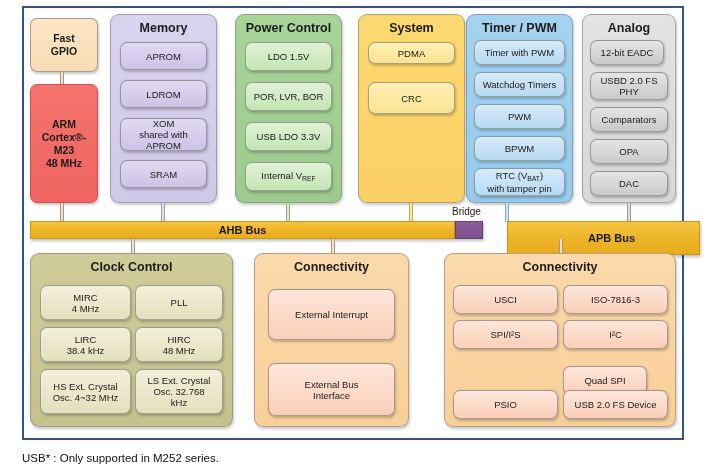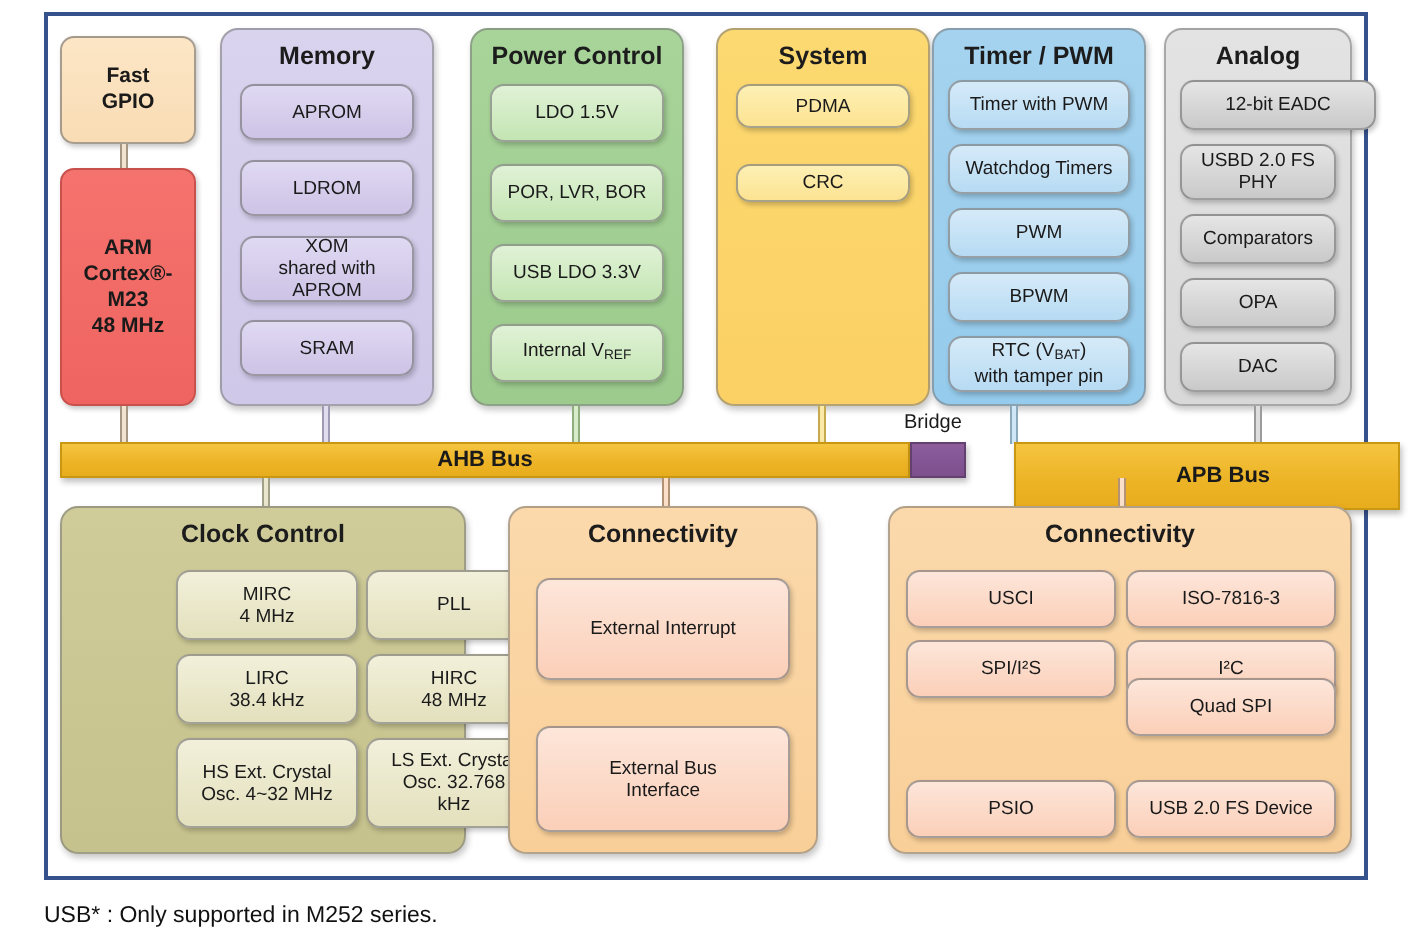--- a/index.html
+++ b/index.html
@@ -28,21 +28,21 @@
   .b-mem {background:linear-gradient(180deg,#e0d9f2 0%,#cdc3e6 100%);}
   .g-pwr {background:linear-gradient(180deg,#a8d49a 0%,#9ccb8d 100%);}
   .b-pwr {background:linear-gradient(180deg,#e0f2d6 0%,#c4e5b3 100%);}
   .g-sys {background:linear-gradient(180deg,#fcd971 0%,#fbd064 100%);}
   .b-sys {background:linear-gradient(180deg,#fdf0b4 0%,#fce392 100%);}
   .g-tmr {background:linear-gradient(180deg,#a5d3ef 0%,#95cbec 100%);}
   .b-tmr {background:linear-gradient(180deg,#d5eaf8 0%,#b7dbf3 100%);}
   .g-ana {background:linear-gradient(180deg,#e3e3e3 0%,#d8d8d8 100%);}
   .b-ana {background:linear-gradient(180deg,#e5e5e5 0%,#c9c9c9 100%);}
   .g-clk {background:linear-gradient(180deg,#cfcc9a 0%,#c6c28d 100%);}
-  .b-clk {background:linear-gradient(180deg,#f2f0da 0%,#e3e0bd 100%);margin-left:48px;}
+  .b-clk {background:linear-gradient(180deg,#f2f0da 0%,#e3e0bd 100%);}
   .g-con {background:linear-gradient(180deg,#fbd9ab 0%,#f9cf98 100%);}
   .b-con {background:linear-gradient(180deg,#fde6da 0%,#fbcfb8 100%);}
 
   
   .bus{position:absolute;box-sizing:border-box;background:linear-gradient(180deg,#f5c540 0%,#edb427 55%,#e8ad1d 100%);
        border:1px solid #c99712;display:flex;align-items:center;justify-content:center;
        font-size:11px;font-weight:bold;color:#1a1a1a;box-shadow:1px 2px 3px rgba(0,0,0,.25);}
   .bridge{position:absolute;box-sizing:border-box;background:linear-gradient(180deg,#8d5d9c 0%,#7d4f8d 100%);border:1px solid #64406f;
           box-shadow:1px 2px 3px rgba(0,0,0,.25);}
   .bridge-label{position:absolute;font-size:10px;color:#1a1a1a;white-space:nowrap;}
@@ -111,21 +111,21 @@
     <span>Internal V<sub>REF</sub></span>
     </div>
   <div class="wire w-pwr" style="left:286px;top:203px;height:19px;"></div>
 
   <div class="group g-sys" style="left:358px;top:14px;width:107px;height:189px;">
     <div class="group-title">System</div>
   </div>
   <div class="blk b-sys" style="left:368px;top:42px;width:87px;height:22px;">
     <span>PDMA</span>
     </div>
-  <div class="blk b-sys" style="left:368px;top:82px;width:87px;height:19px;">
+  <div class="blk b-sys" style="left:368px;top:82px;width:87px;height:32px;">
     <span>CRC</span>
     </div>
   <div class="wire w-sys" style="left:409px;top:203px;height:19px;"></div>
 
   <div class="group g-tmr" style="left:466px;top:14px;width:107px;height:189px;">
     <div class="group-title">Timer / PWM</div>
   </div>
   <div class="blk b-tmr" style="left:474px;top:40px;width:91px;height:25px;">
     <span>Timer with PWM</span>
     </div>
@@ -139,21 +139,21 @@
     <span>BPWM</span>
     </div>
   <div class="blk b-tmr" style="left:474px;top:168px;width:91px;height:28px;">
     <span>RTC (V<sub>BAT</sub>)<br>with tamper pin</span>
     </div>
   <div class="wire w-tmr" style="left:505px;top:203px;height:19px;"></div>
 
   <div class="group g-ana" style="left:582px;top:14px;width:94px;height:189px;">
     <div class="group-title">Analog</div>
   </div>
-  <div class="blk b-ana" style="left:590px;top:40px;width:98px;height:25px;">
+  <div class="blk b-ana" style="left:590px;top:40px;width:74px;height:25px;">
     <span>12-bit EADC</span>
     </div>
   <div class="blk b-ana" style="left:590px;top:72px;width:78px;height:28px;">
     <span>USBD 2.0 FS<br>PHY</span>
     </div>
   <div class="blk b-ana" style="left:590px;top:107px;width:78px;height:25px;">
     <span>Comparators</span>
     </div>
   <div class="blk b-ana" style="left:590px;top:139px;width:78px;height:25px;">
     <span>OPA</span>
@@ -216,21 +216,21 @@
     </div>
   <div class="blk b-con" style="left:563px;top:285px;width:105px;height:29px;">
     <span>ISO-7816-3</span>
     </div>
   <div class="blk b-con" style="left:453px;top:320px;width:105px;height:29px;">
     <span>SPI/I²S</span>
     </div>
   <div class="blk b-con" style="left:563px;top:320px;width:105px;height:29px;">
     <span>I²C</span>
     </div>
-  <div class="blk b-con" style="left:563px;top:339px;width:105px;height:29px;">
+  <div class="blk b-con" style="left:563px;top:366px;width:84px;height:29px;">
     <span>Quad SPI</span>
     </div>
   <div class="blk b-con" style="left:453px;top:390px;width:105px;height:29px;">
     <span>PSIO</span>
     </div>
   <div class="blk b-con" style="left:563px;top:390px;width:105px;height:29px;">
     <span>USB 2.0 FS Device</span>
     </div>
 
   <div class="caption">USB* : Only supported in M252 series.</div>

